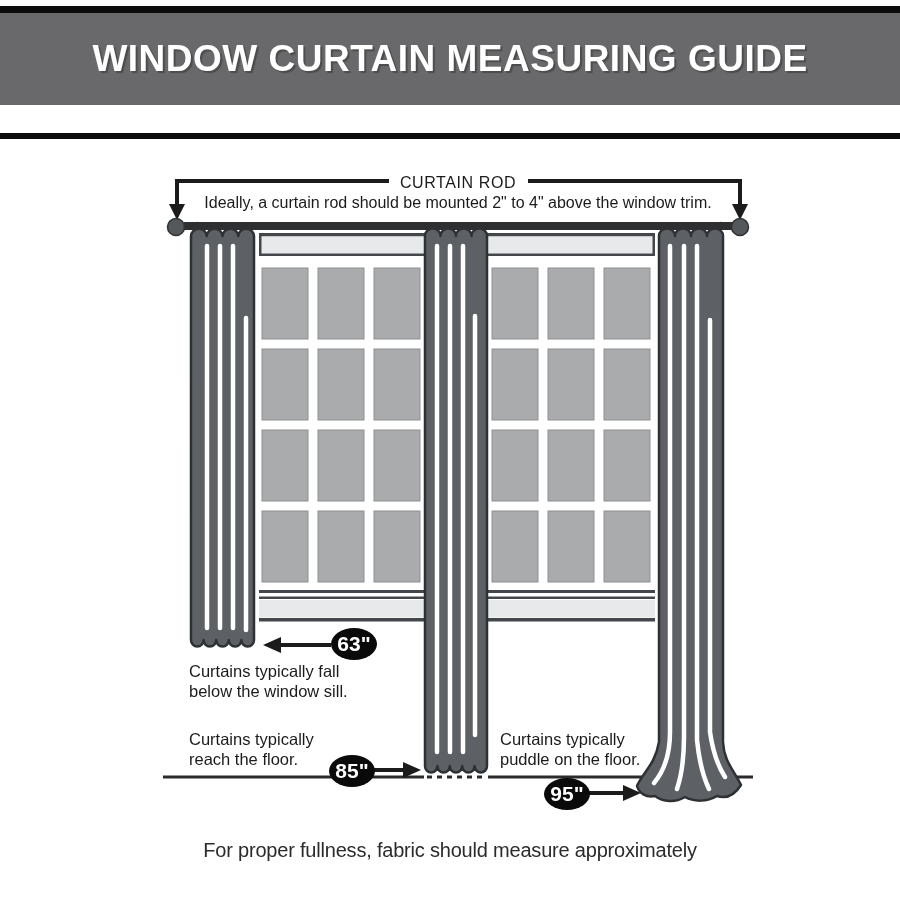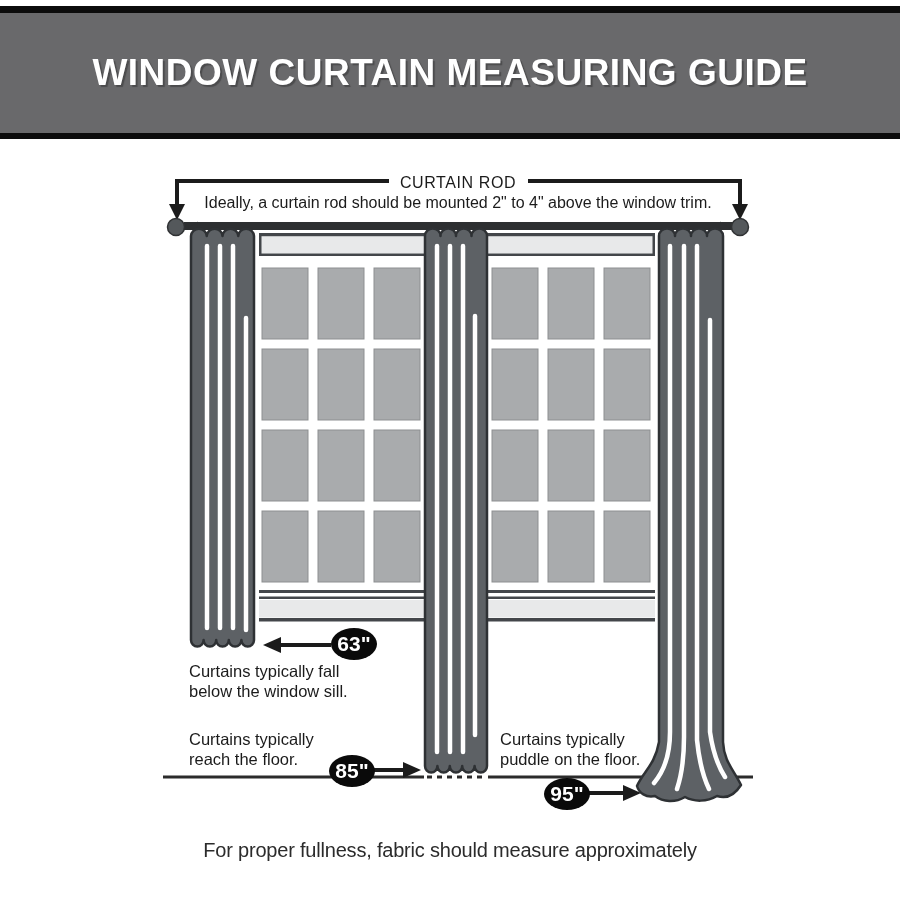--- a/index.html
+++ b/index.html
@@ -5,21 +5,21 @@
   :root{
     --banner:#69696b; --banner_text:#ffffff; --bar:#0c0c0c;
     --curtain:#5d6165; --curtain_outline:#2e3134; --rod:#2d2f31;
     --pane:#a9abad; --pane_outline:#8d8f91; --trim_band:#e8e9ea;
     --trim_line:#43464a; --ink:#1b1b1b;
   }
   html,body{margin:0;padding:0;background:#ffffff;}
   .stage{position:relative;width:900px;height:900px;background:#ffffff;overflow:hidden;
          font-family:"Liberation Sans",sans-serif;}
   .top-bar{position:absolute;left:0;top:6px;width:900px;height:7px;background:var(--bar);}
-  .banner{position:absolute;left:0;top:13px;width:900px;height:120px;background:var(--banner);
+  .banner{position:absolute;left:0;top:13px;width:900px;height:92px;background:var(--banner);
           display:flex;align-items:center;justify-content:center;}
   .banner-title{color:var(--banner_text);font-size:37px;font-weight:bold;letter-spacing:0.5px;
                 text-shadow:2px 2px 1px rgba(0,0,0,0.28);white-space:nowrap;}
   .banner-bottom{position:absolute;left:0;top:133px;width:900px;height:6px;background:var(--bar);}
   svg{position:absolute;left:0;top:0;}
   svg text{font-family:"Liberation Sans",sans-serif;fill:var(--ink);}
   .callout-label{font-size:16px;letter-spacing:0.6px;}
   .callout-desc{font-size:16px;}
   .ann-text{font-size:16.5px;}
   .value-text{font-size:21px;font-weight:bold;fill:#ffffff;}

